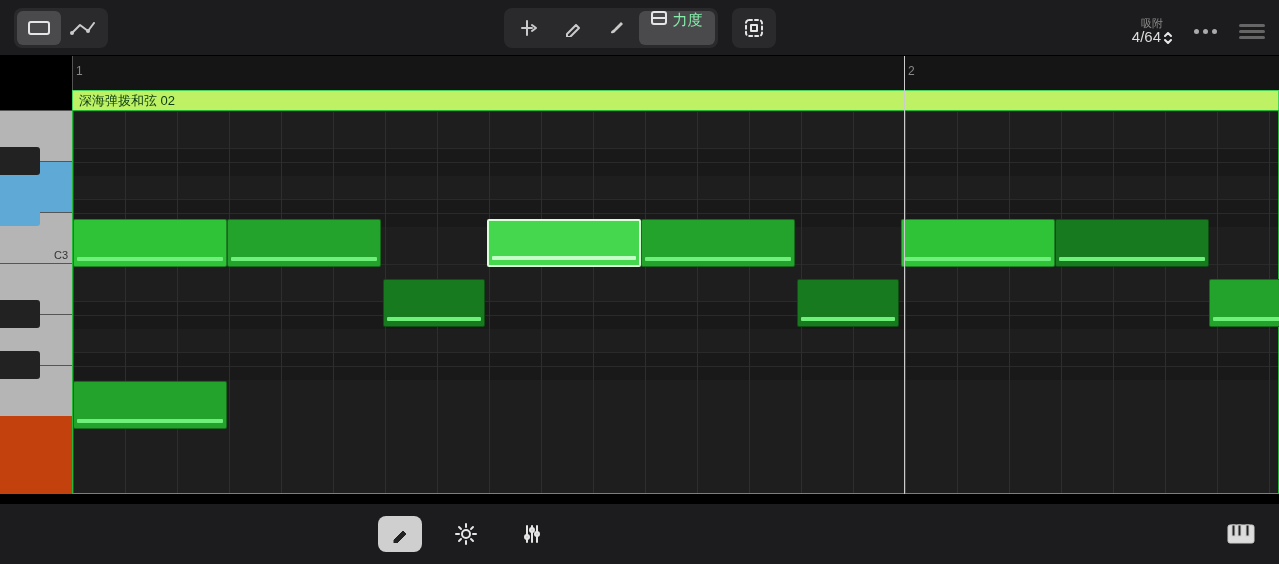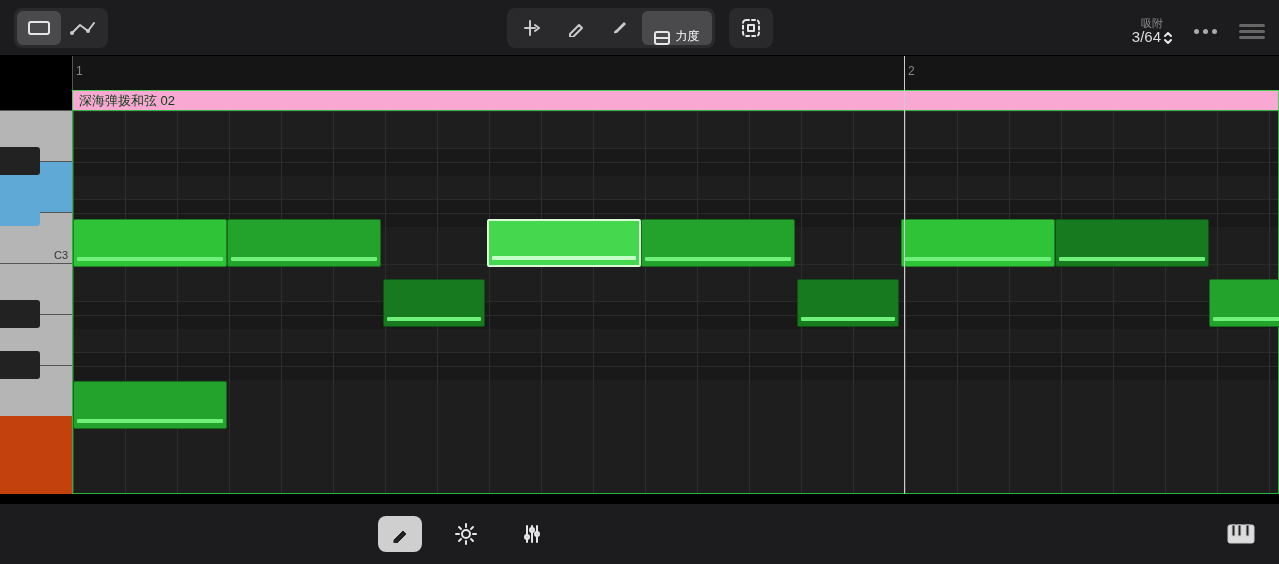--- a/index.html
+++ b/index.html
@@ -6,40 +6,40 @@
   *{box-sizing:border-box;}
 
   
   .topbar{position:absolute;left:0;top:0;right:0;height:56px;background:#1c1c1e;display:flex;align-items:center;padding:0 14px;border-bottom:1px solid #000;}
   .seg{display:inline-flex;align-items:center;background:#2a2a2c;border-radius:8px;height:40px;padding:3px;}
   .seg .btn{width:44px;height:34px;border-radius:6px;display:flex;align-items:center;justify-content:center;cursor:pointer;}
   .seg .btn.active{background:#4a4a4d;}
   .seg .btn:not(.active){opacity:.85;}
   .tb-icon{stroke:#e6e6e6;fill:none;stroke-width:2;stroke-linecap:round;stroke-linejoin:round;}
   .tb-center{position:absolute;left:50%;transform:translateX(-50%);display:flex;gap:14px;align-items:center;}
-  .seg .labelbtn{display:flex;align-items:flex-end;gap:6px;padding:0 12px;height:34px;border-radius:6px;font-size:12px;color:#ffffff;}
+  .seg .labelbtn{display:flex;align-items:flex-start;gap:6px;padding:0 12px;height:34px;border-radius:6px;font-size:15px;color:#86efac;}
   .seg .labelbtn.active{background:#4a4a4d;}
   .solo{width:44px;height:40px;background:#2a2a2c;border-radius:8px;display:flex;align-items:center;justify-content:center;cursor:pointer;}
   .tb-right{margin-left:auto;display:flex;align-items:center;gap:22px;margin-top:8px;}
   .snap{display:flex;flex-direction:column;align-items:center;line-height:1.1;cursor:pointer;}
   .snap .lbl{font-size:11px;color:#888;}
   .snap .val{font-size:15px;color:#ddd;display:flex;align-items:center;gap:3px;}
   .dots{display:flex;gap:4px;cursor:pointer;}
   .dots span{width:5px;height:5px;border-radius:50%;background:#aaa;}
   .grip{display:flex;flex-direction:column;gap:3px;cursor:grab;}
   .grip span{width:26px;height:3px;border-radius:2px;background:#666;}
 
   
   .ruler{position:absolute;left:72px;right:0;top:56px;height:34px;background:#151515;color:#888;font-size:12px;}
   .ruler .bar{position:absolute;top:0;height:100%;}
   .ruler .bar::before{content:"";position:absolute;left:0;top:0;width:1px;height:100%;background:#555;}
   .ruler .bar span{position:absolute;left:4px;top:8px;}
 
   
-  .regionhdr{position:absolute;left:72px;right:0;top:90px;height:20px;background:#f9a8d4;color:#0a3d12;font-size:13px;line-height:20px;padding-left:6px;border:1px solid #4bd05a;border-bottom:none;white-space:nowrap;overflow:hidden;}
+  .regionhdr{position:absolute;left:72px;right:0;top:90px;height:20px;background:#bef264;color:#0a3d12;font-size:13px;line-height:20px;padding-left:6px;border:1px solid #4bd05a;border-bottom:none;white-space:nowrap;overflow:hidden;}
   .loopbar{position:absolute;top:110px;height:10px;background:#3b4a3c;}
 
   
   .editor{position:absolute;left:0;right:0;top:110px;bottom:70px;}
   .piano{position:absolute;left:0;top:0;bottom:0;width:72px;background:#c2410c;}
   .key{position:absolute;left:0;width:72px;border-top:1px solid #555;}
   .key.white{background:#b5b5b5;}
   .key.black{background:#222;width:40px;z-index:2;border-radius:0 3px 3px 0;border:none;}
   .key .lbl{position:absolute;right:4px;bottom:2px;font-size:11px;color:#333;}
   .key.sel{background:#5fa9d6 !important;}
@@ -118,21 +118,21 @@
           <rect x="3" y="3" width="16" height="16" rx="3" class="tb-icon" stroke-dasharray="3 3"></rect>
           <rect x="8" y="8" width="6" height="6" class="tb-icon"></rect>
         </svg>
     </div>
   </div>
 
   <div class="tb-right">
     <div class="snap">
       <span class="lbl">吸附</span>
       <span class="val">
-          <span>3/64</span>
+          <span>4/64</span>
         <svg width="8" height="12">
             <path d="M1 4l3-3 3 3M1 8l3 3 3-3" class="tb-icon" stroke-width="1.2"></path>
           </svg>
       </span>
     </div>
     <div class="dots">
         <span></span>
         <span></span>
         <span></span>
       </div>

